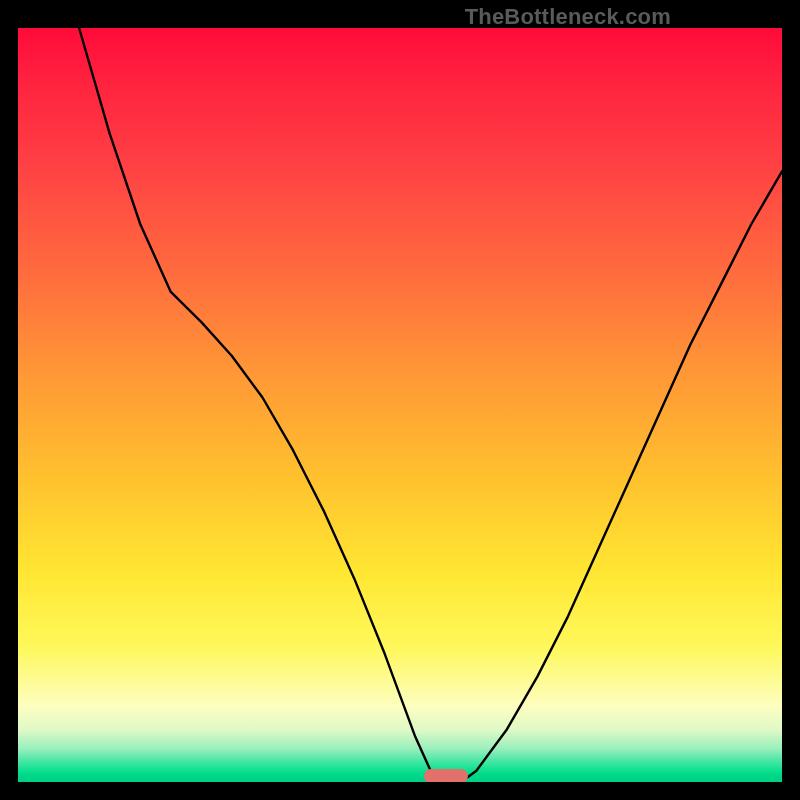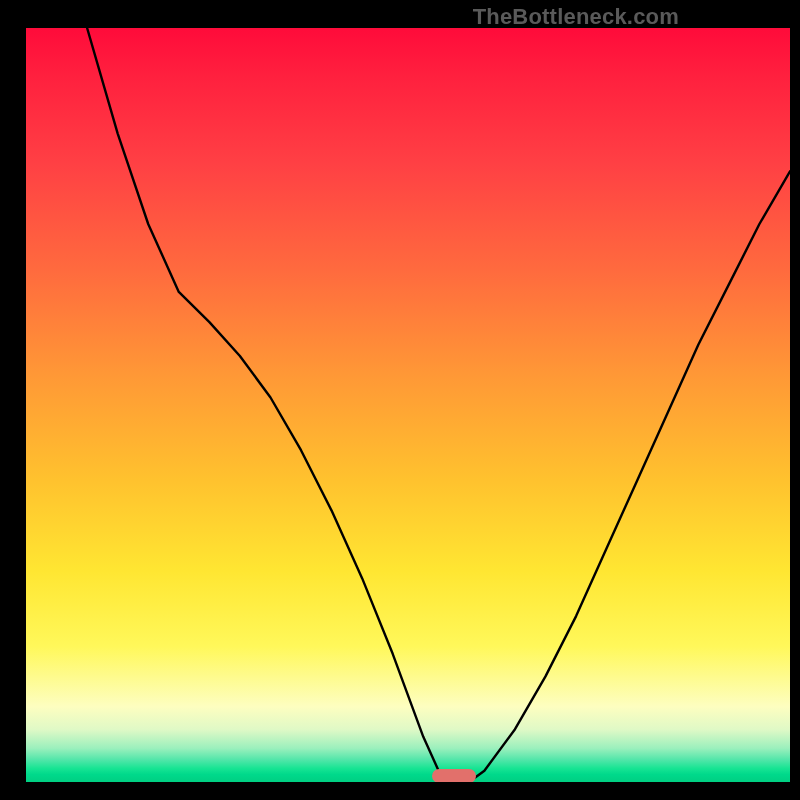--- a/index.html
+++ b/index.html
@@ -5,21 +5,21 @@
   html, body {
     margin: 0;
     padding: 0;
     width: 800px;
     height: 800px;
     background: #000;
     overflow: hidden;
   }
   .frame {
     position: absolute;
-    left: 8px;
+    left: 0;
     top: 0;
     width: 656px;
     height: 800px;
     background: #000;
     padding-left: 29px;
   }
   .plot {
     position: absolute;
     left: 18px;
     top: 28px;

